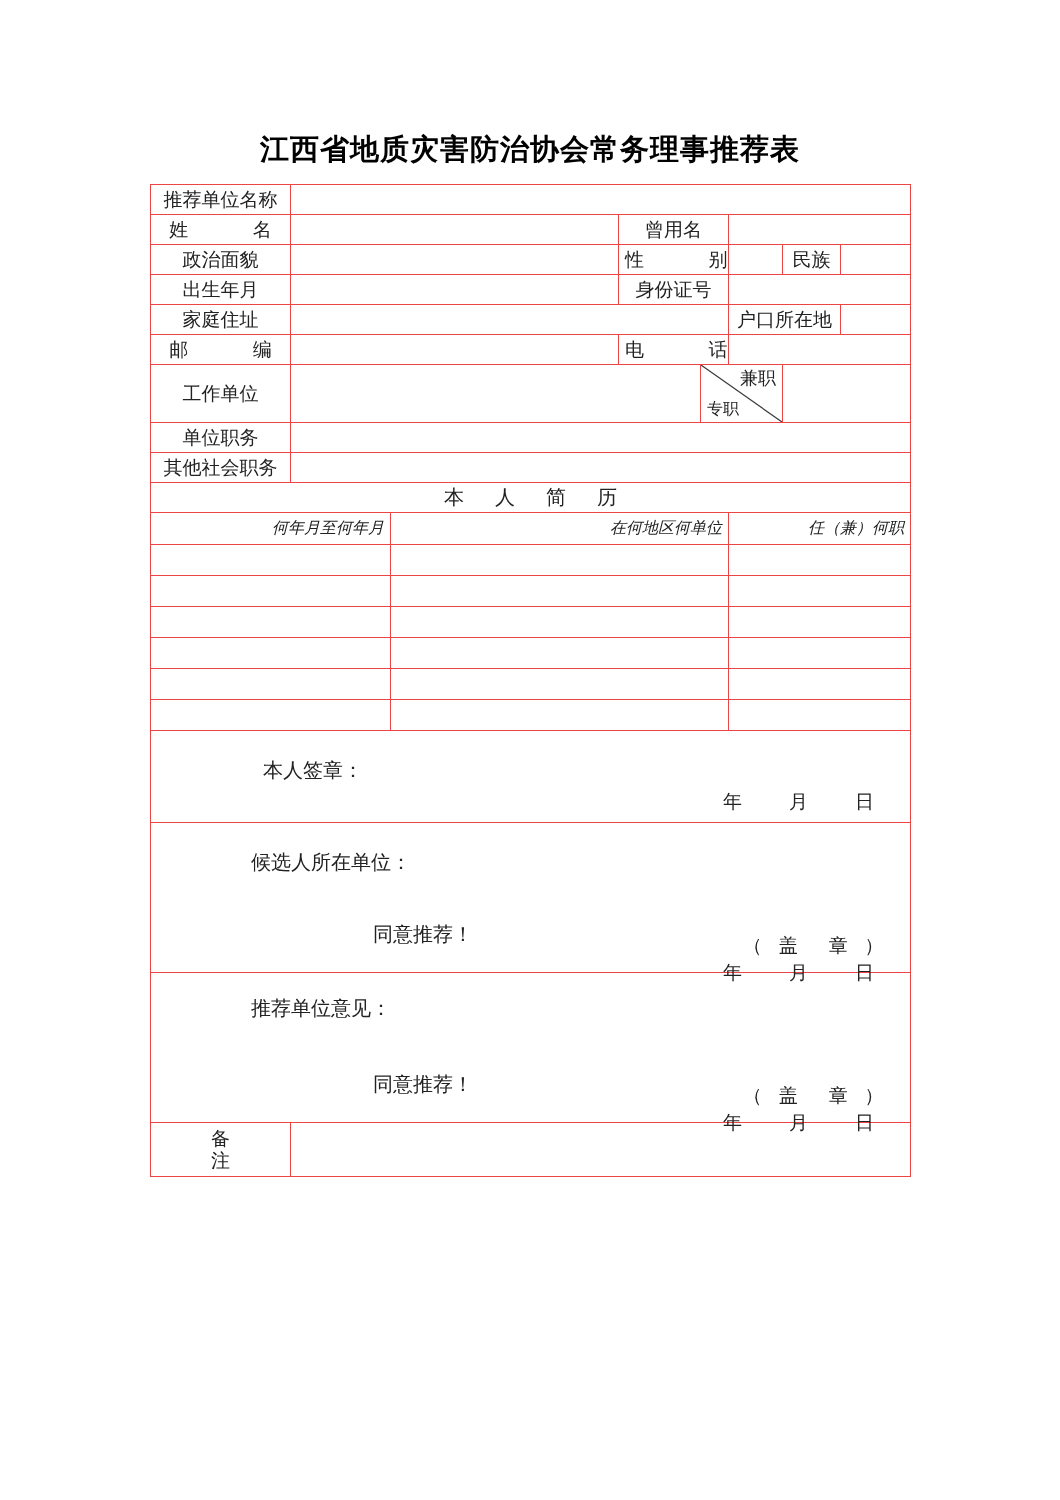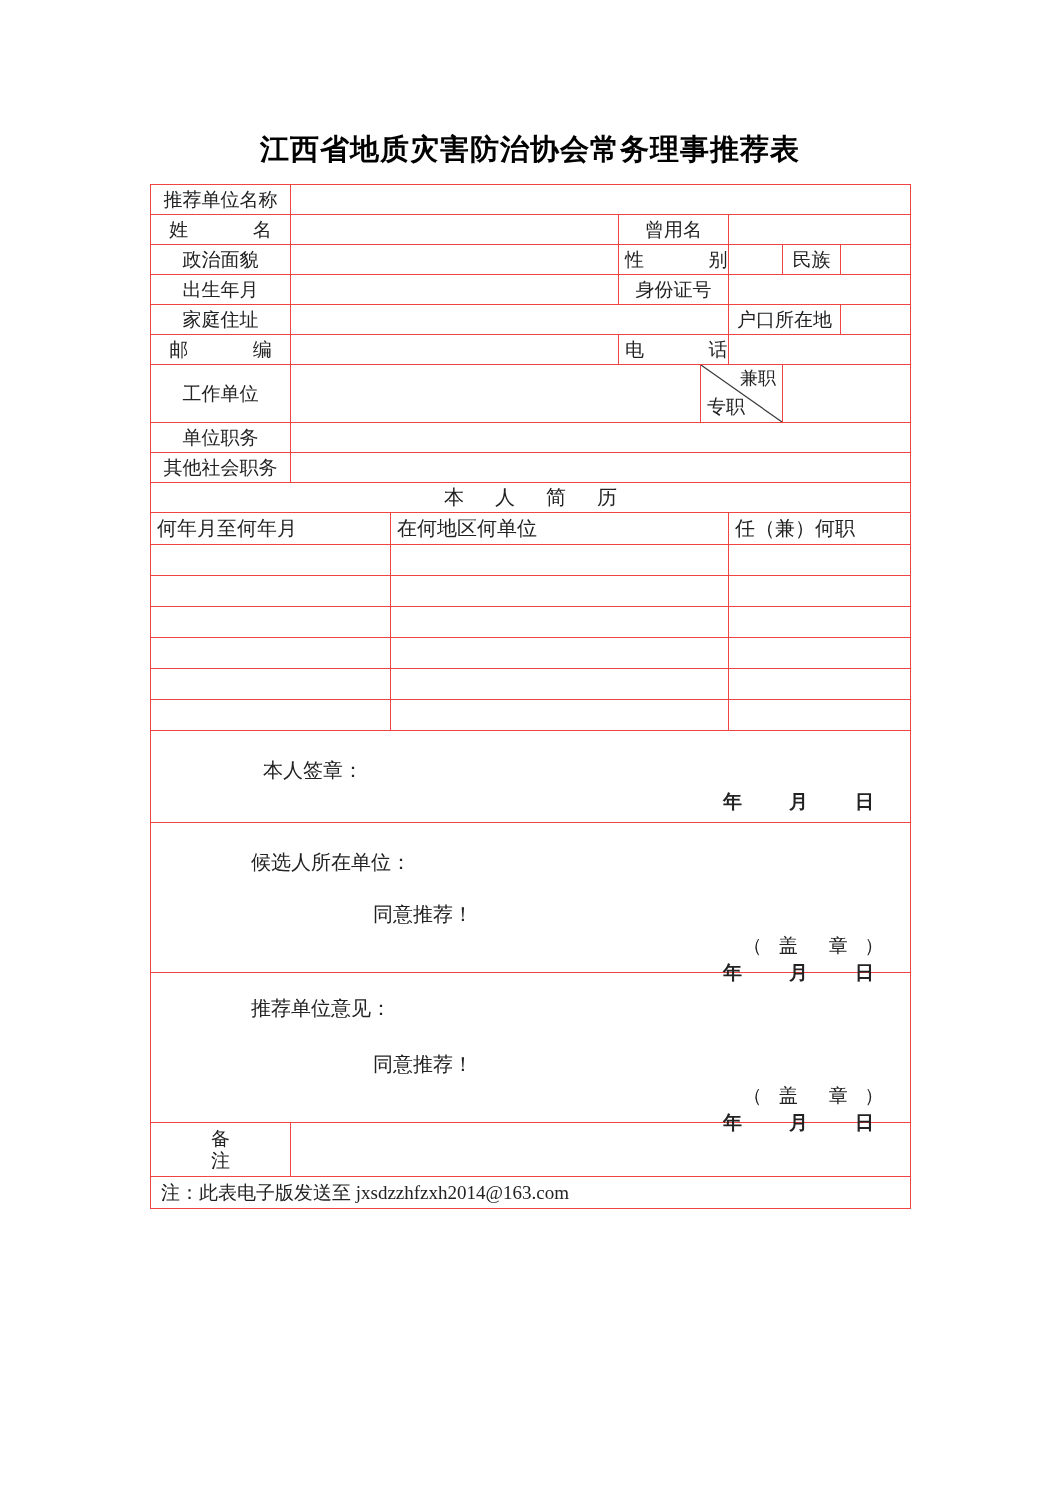--- a/index.html
+++ b/index.html
@@ -78,23 +78,24 @@
     height: 34px;
     margin-top: 44px;
   }
   .banner .sp {
     letter-spacing: 13px;
     padding-left: 13px;
   }
 
   
   .res-head td {
-    text-align: left;
+    text-align: right;
     height: 32px;
-    font-size: 20px;
+    font-size: 16px;
+    font-style: italic;
   }
   .res-row td { height: 31px; }
 
   
   .diag-cell {
     position: relative;
     padding: 16px !important;
     height: 58px;
     overflow: hidden;
     text-decoration: underline;
@@ -108,21 +109,21 @@
     position: absolute;
     right: 6px;
     top: 1px;
     font-size: 18px;
     white-space: nowrap;
   }
   .diag-cell .d-bot {
     position: absolute;
     left: 6px;
     bottom: 2px;
-    font-size: 19px;
+    font-size: 16px;
     white-space: nowrap;
   }
 
   
   .sig-block {
     position: relative;
     padding: 0 !important;
     vertical-align: top;
   }
   .sig-inner {
@@ -132,32 +133,32 @@
   }
   .sig-title {
     position: absolute;
     font-size: 20px;
     white-space: nowrap;
   }
   .sig-agree {
     position: absolute;
     font-size: 20px;
     white-space: nowrap;
+    margin-top: 20px;
   }
   .sig-seal {
     position: absolute;
     font-size: 19px;
     white-space: nowrap;
     letter-spacing: 6px;
   }
   .sig-date {
     position: absolute;
     font-size: 19px;
     white-space: nowrap;
-    font-weight: bold;
   }
   .sig-date span { display: inline-block; width: 66px; text-align: left; }
   .sig-date span:last-child { width: auto; }
 
   
   .remark-label {
     text-align: center;
     line-height: 1.12;
     font-size: 19px;
     padding: 2px 0 !important;
@@ -338,19 +339,16 @@
     </tr>
 
     <tr>
       <td class="remark-label" style="width:56px; height:54px">
         <i>备</i>
         <i>注</i>
       </td>
       <td class="blank" colspan="9"></td>
     </tr>
 
-    <tr class="footnote">
-      <td colspan="10">注：此表电子版发送至 jxsdzzhfzxh2014@163.com</td>
-    </tr>
 
   </tbody>
     </table>
 </div>
 
 </body></html>

